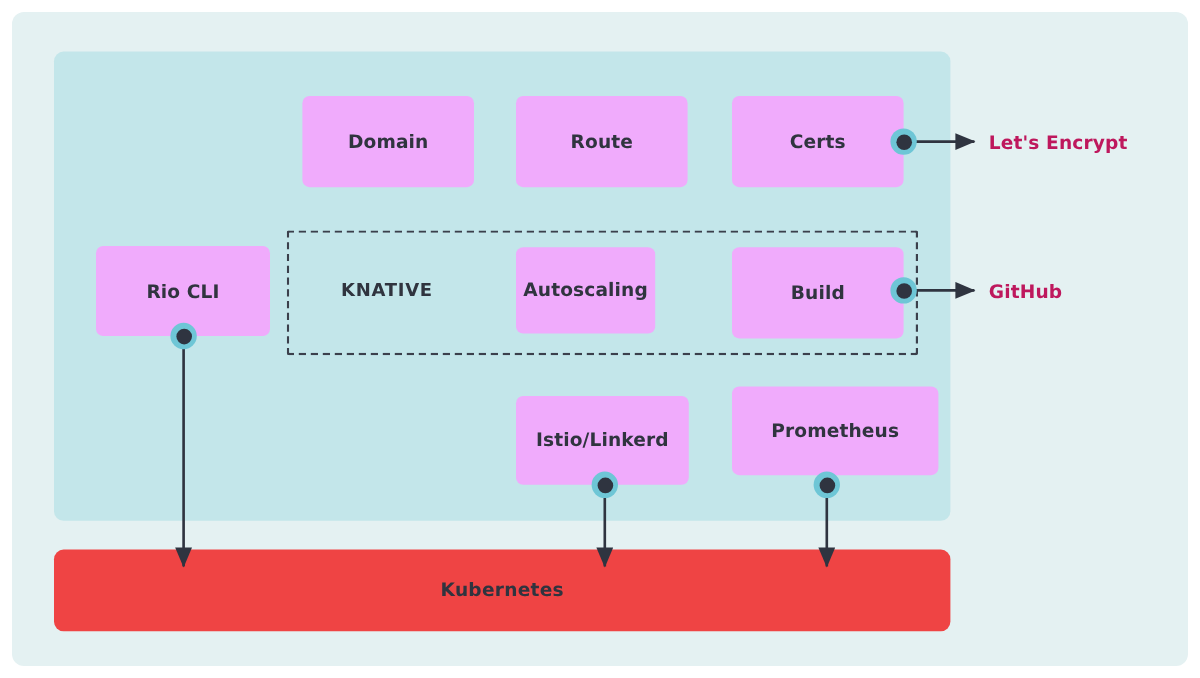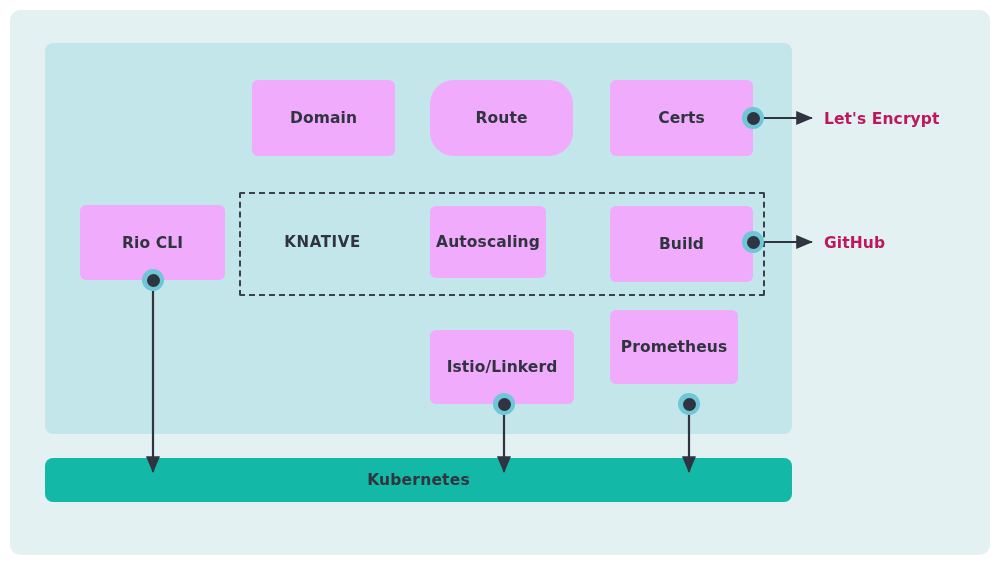--- a/index.html
+++ b/index.html
@@ -40,22 +40,22 @@
     height: 391px;
     background: #c3e6ea;
     border-radius: 8px;
   }
 
   .platform-bar {
     position: absolute;
     left: 45px;
     top: 458px;
     width: 747px;
-    height: 44px;
-    background: #14b8a6;
+    height: 68px;
+    background: #ef4444;
     border-radius: 8px;
   }
   .platform-bar .bar-label {
     position: absolute;
     left: 0;
     right: 0;
     top: 50%;
     transform: translateY(-50%);
     text-align: center;
     color: #30343f;
@@ -159,21 +159,21 @@
   <div class="outer-panel"></div>
 
   <div class="inner-panel"></div>
 
   <div class="dashed-group"></div>
 
   <div class="node" style="left:252px; top:80px; width:143px; height:76px;">
     <span class="node-label">Domain</span>
   </div>
 
-  <div class="node" style="left:430px; top:80px; width:143px; height:76px;border-radius:24px;">
+  <div class="node" style="left:430px; top:80px; width:143px; height:76px;">
     <span class="node-label">Route</span>
   </div>
 
   <div class="node" style="left:610px; top:80px; width:143px; height:76px;">
     <span class="node-label">Certs</span>
   </div>
 
   <div class="node" style="left:80px; top:205px; width:145px; height:75px;">
     <span class="node-label">Rio CLI</span>
   </div>
@@ -187,21 +187,21 @@
   </div>
 
   <div class="node" style="left:610px; top:206px; width:143px; height:76px;">
     <span class="node-label">Build</span>
   </div>
 
   <div class="node" style="left:430px; top:330px; width:144px; height:74px;">
     <span class="node-label">Istio/Linkerd</span>
   </div>
 
-  <div class="node" style="left:610px; top:310px; width:128px; height:74px;">
+  <div class="node" style="left:610px; top:322px; width:172px; height:74px;">
     <span class="node-label">Prometheus</span>
   </div>
 
   <div class="platform-bar">
     <span class="bar-label">Kubernetes</span>
   </div>
 
   <svg class="connectors" viewBox="0 0 1000 565" width="1000" height="565">
     <defs>
       <marker id="arrowhead" markerWidth="9" markerHeight="9" refX="7.2" refY="3.2" orient="auto" markerUnits="strokeWidth">

